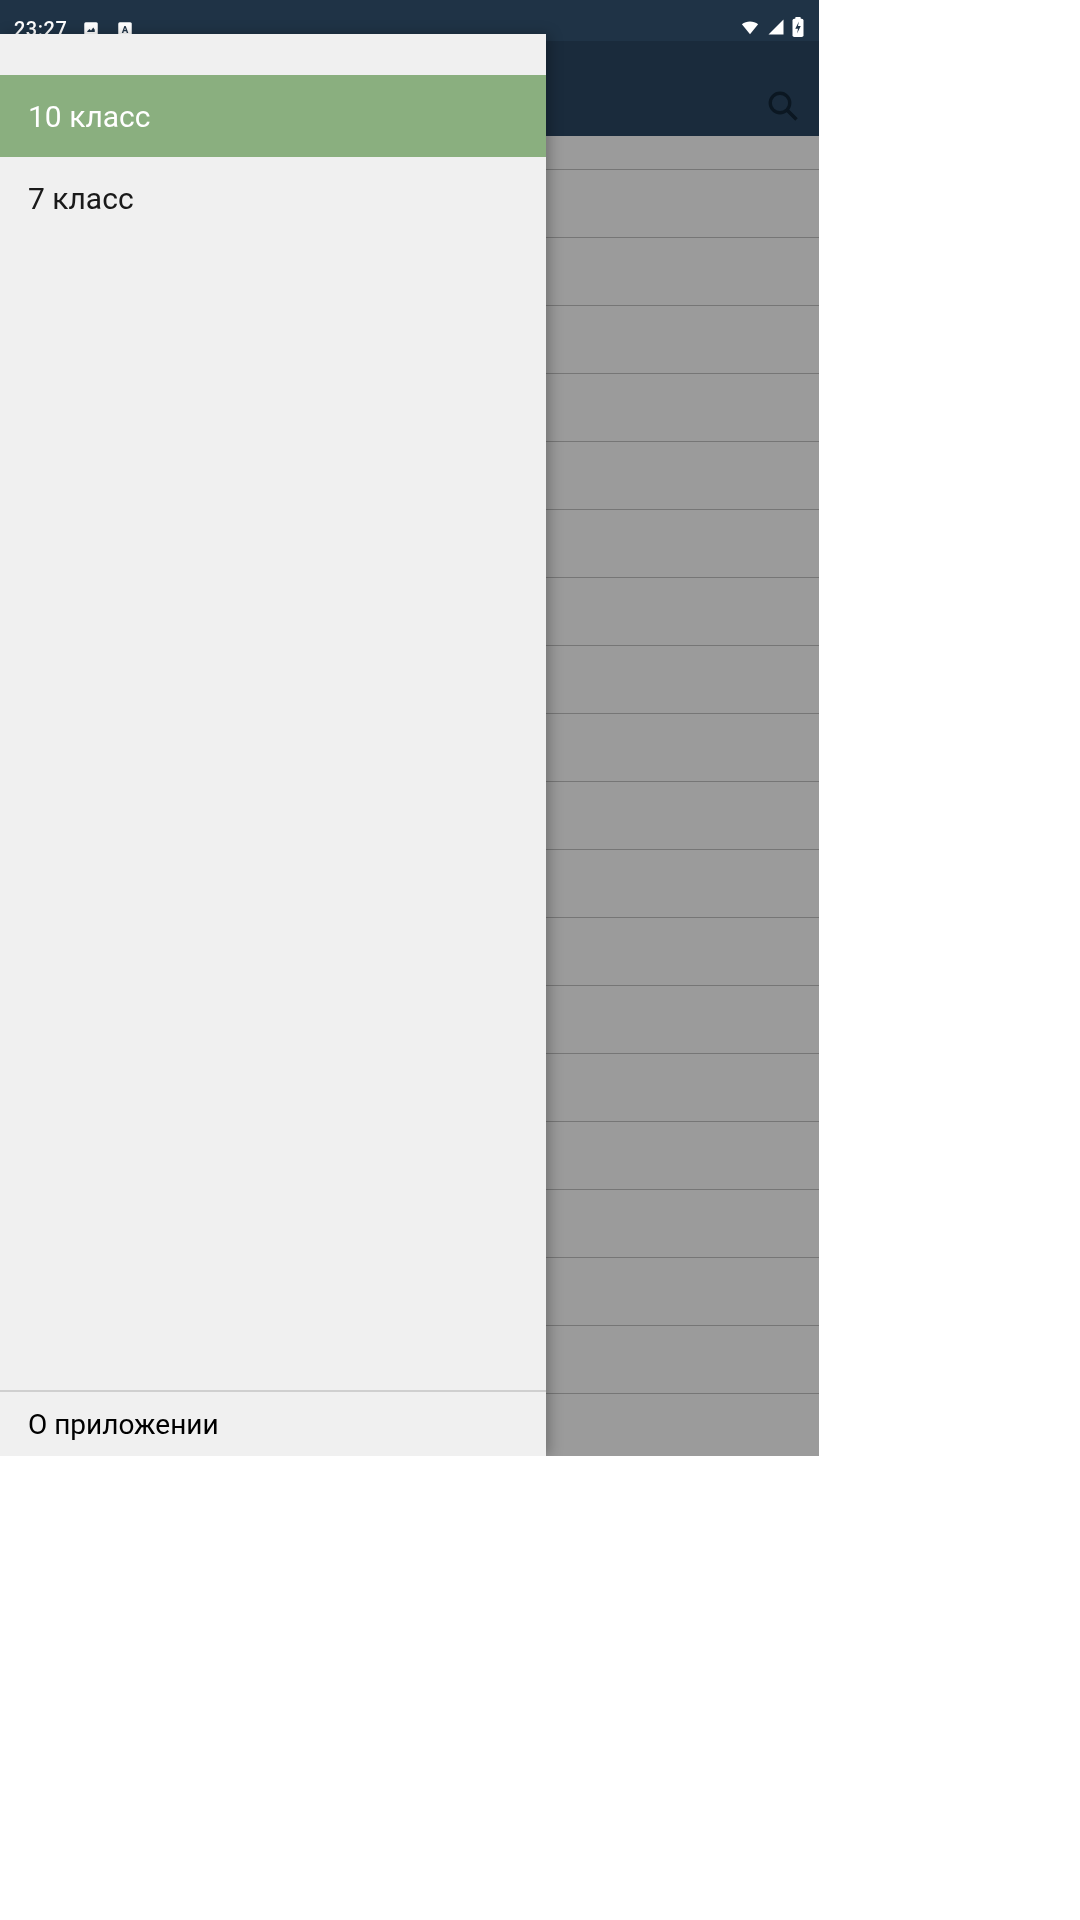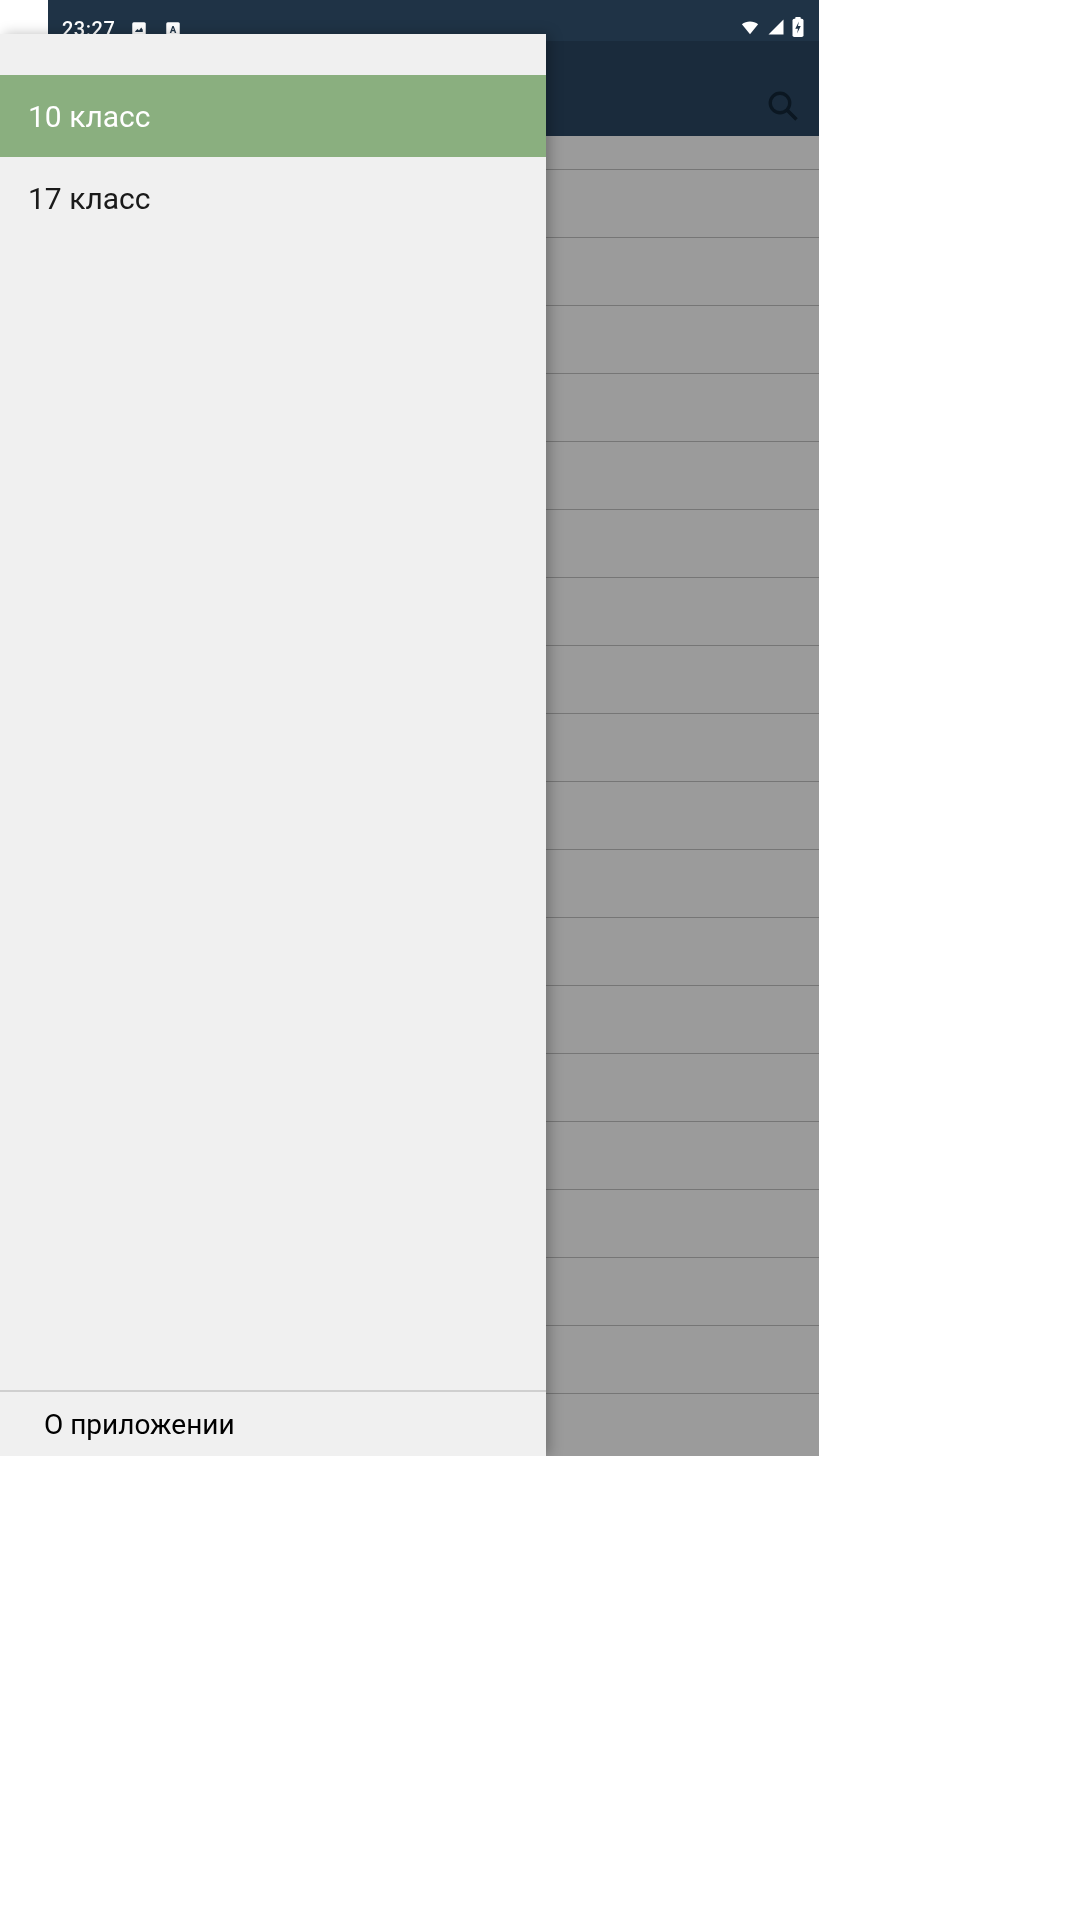--- a/index.html
+++ b/index.html
@@ -12,21 +12,20 @@
       background: #fff;
     }
     .status-bar {
       height: 58px;
       background: #1f3346;
       display: flex;
       align-items: center;
       justify-content: space-between;
       padding: 0 14px;
       color: #fff;
-      margin-left: 48px;
     }
     .status-left { display: flex; align-items: center; gap: 14px; }
     .status-time { font-size: 20px; font-weight: 500; letter-spacing: 0.5px; }
     .status-icon-box { width: 20px; height: 20px; display:flex; align-items:center; justify-content:center; }
     .status-right { display: flex; align-items: center; gap: 6px; }
     .app-bar {
       height: 95px;
       background: #1f3346;
       display: flex;
       align-items: center;
@@ -79,21 +78,21 @@
       font-size: 30px;
       color: #1a1a1a;
     }
     .drawer-item.selected { background: #8aaf7f; color: #fff; }
     .drawer-fill { flex: 1; }
     .drawer-footer {
       height: 66px;
       border-top: 2px solid #cfcfcf;
       display: flex;
       align-items: center;
-      padding-left: 44px;
+      padding-left: 28px;
       font-size: 28px;
       background: #f0f0f0;
     }
   </style>
 </head>
 <body>
 
 <div class="status-bar">
   <div class="status-left">
     <span class="status-time">23:27</span>
@@ -202,20 +201,20 @@
 
 <div class="overlay"></div>
 
 <div class="drawer">
   <div class="drawer-spacer"></div>
   <div id="drawer-items">
       <div class="drawer-item selected">
         <span>10 класс</span>
       </div>
       <div class="drawer-item">
-        <span>17 класс</span>
+        <span>7 класс</span>
       </div>
     </div>
   <div class="drawer-fill"></div>
   <div class="drawer-footer">
     <span>О приложении</span>
   </div>
 </div>
 
 </body></html>

